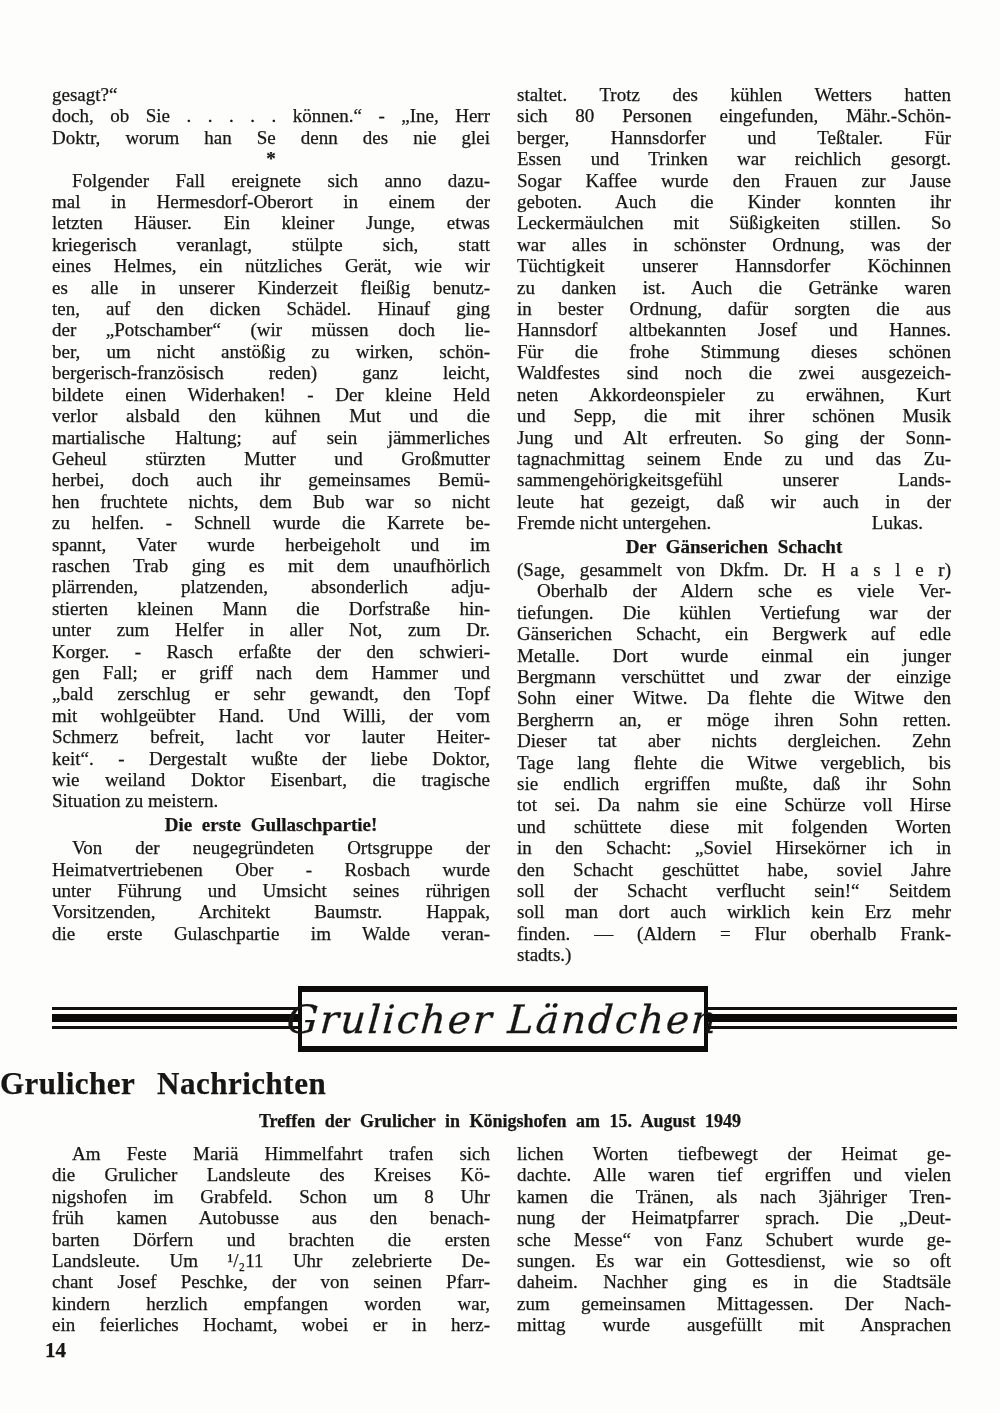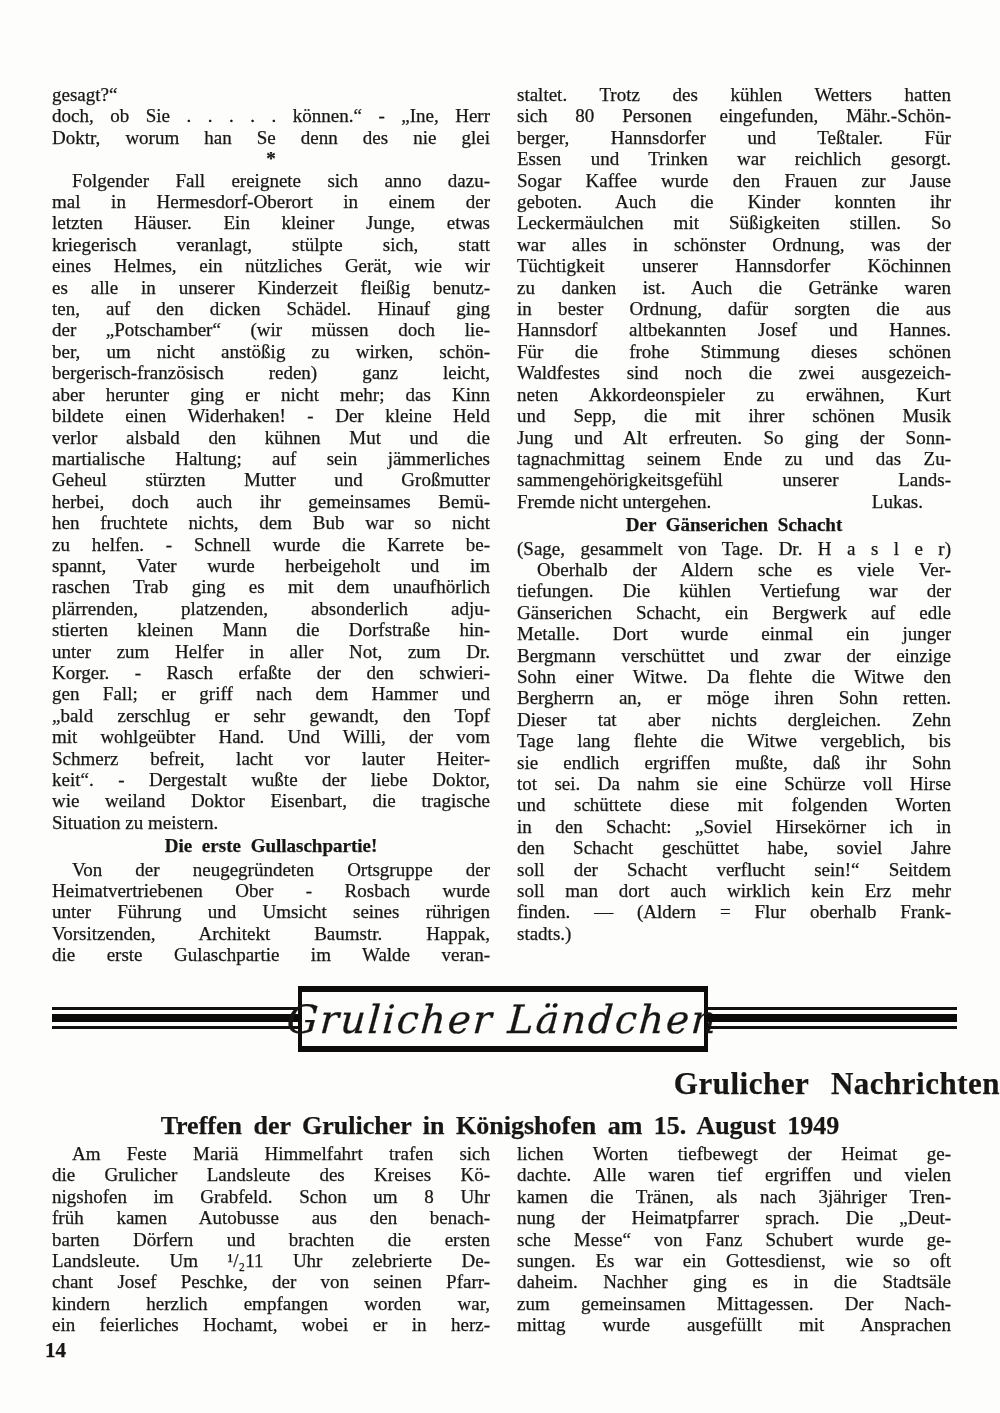--- a/index.html
+++ b/index.html
@@ -95,33 +95,33 @@
     letter-spacing: 2px;
     white-space: nowrap;
     transform: skewX(-4deg);
   }
   
   .nachrichten-title {
     position: absolute;
     left: 0;
     right: 0;
     top: 1066px;
-    text-align: right;
+    text-align: left;
     font-size: 31px;
     font-weight: bold;
     word-spacing: 14px;
     letter-spacing: 0.5px;
   }
   .nachrichten-subtitle {
     position: absolute;
     left: 0;
     right: 0;
     top: 1111px;
     text-align: center;
-    font-size: 26px;
+    font-size: 18px;
     font-weight: bold;
     word-spacing: 5px;
   }
   .page-number {
     position: absolute;
     left: 45px;
     top: 1338px;
     font-size: 21px;
     font-weight: bold;
   }
@@ -140,21 +140,20 @@
         <div class="line indent">Folgender Fall ereignete sich anno dazu-</div>
         <div class="line">mal in Hermesdorf-Oberort in einem der</div>
         <div class="line">letzten Häuser. Ein kleiner Junge, etwas</div>
         <div class="line">kriegerisch veranlagt, stülpte sich, statt</div>
         <div class="line">eines Helmes, ein nützliches Gerät, wie wir</div>
         <div class="line">es alle in unserer Kinderzeit fleißig benutz-</div>
         <div class="line">ten, auf den dicken Schädel. Hinauf ging</div>
         <div class="line">der „Potschamber“ (wir müssen doch lie-</div>
         <div class="line">ber, um nicht anstößig zu wirken, schön-</div>
         <div class="line">bergerisch-französisch reden) ganz leicht,</div>
-        <div class="line">aber herunter ging er nicht mehr; das Kinn</div>
         <div class="line">bildete einen Widerhaken! - Der kleine Held</div>
         <div class="line">verlor alsbald den kühnen Mut und die</div>
         <div class="line">martialische Haltung; auf sein jämmerliches</div>
         <div class="line">Geheul stürzten Mutter und Großmutter</div>
         <div class="line">herbei, doch auch ihr gemeinsames Bemü-</div>
         <div class="line">hen fruchtete nichts, dem Bub war so nicht</div>
         <div class="line">zu helfen. - Schnell wurde die Karrete be-</div>
         <div class="line">spannt, Vater wurde herbeigeholt und im</div>
         <div class="line">raschen Trab ging es mit dem unaufhörlich</div>
         <div class="line">plärrenden, platzenden, absonderlich adju-</div>
@@ -188,26 +187,27 @@
         <div class="line">zu danken ist. Auch die Getränke waren</div>
         <div class="line">in bester Ordnung, dafür sorgten die aus</div>
         <div class="line">Hannsdorf altbekannten Josef und Hannes.</div>
         <div class="line">Für die frohe Stimmung dieses schönen</div>
         <div class="line">Waldfestes sind noch die zwei ausgezeich-</div>
         <div class="line">neten Akkordeonspieler zu erwähnen, Kurt</div>
         <div class="line">und Sepp, die mit ihrer schönen Musik</div>
         <div class="line">Jung und Alt erfreuten. So ging der Sonn-</div>
         <div class="line">tagnachmittag seinem Ende zu und das Zu-</div>
         <div class="line">sammengehörigkeitsgefühl unserer Lands-</div>
+        <div class="line">leute hat gezeigt, daß wir auch in der</div>
         <div class="line flush split-line">
           <span>Fremde nicht untergehen.</span>
           <span>Lukas.</span>
         </div>
         <div class="blk-heading">Der Gänserichen Schacht</div>
-        <div class="line">(Sage, gesammelt von Tage. Dr. H a s l e r)</div>
+        <div class="line">(Sage, gesammelt von Dkfm. Dr. H a s l e r)</div>
         <div class="line indent">Oberhalb der Aldern sche es viele Ver-</div>
         <div class="line">tiefungen. Die kühlen Vertiefung war der</div>
         <div class="line">Gänserichen Schacht, ein Bergwerk auf edle</div>
         <div class="line">Metalle. Dort wurde einmal ein junger</div>
         <div class="line">Bergmann verschüttet und zwar der einzige</div>
         <div class="line">Sohn einer Witwe. Da flehte die Witwe den</div>
         <div class="line">Bergherrn an, er möge ihren Sohn retten.</div>
         <div class="line">Dieser tat aber nichts dergleichen. Zehn</div>
         <div class="line">Tage lang flehte die Witwe vergeblich, bis</div>
         <div class="line">sie endlich ergriffen mußte, daß ihr Sohn</div>

